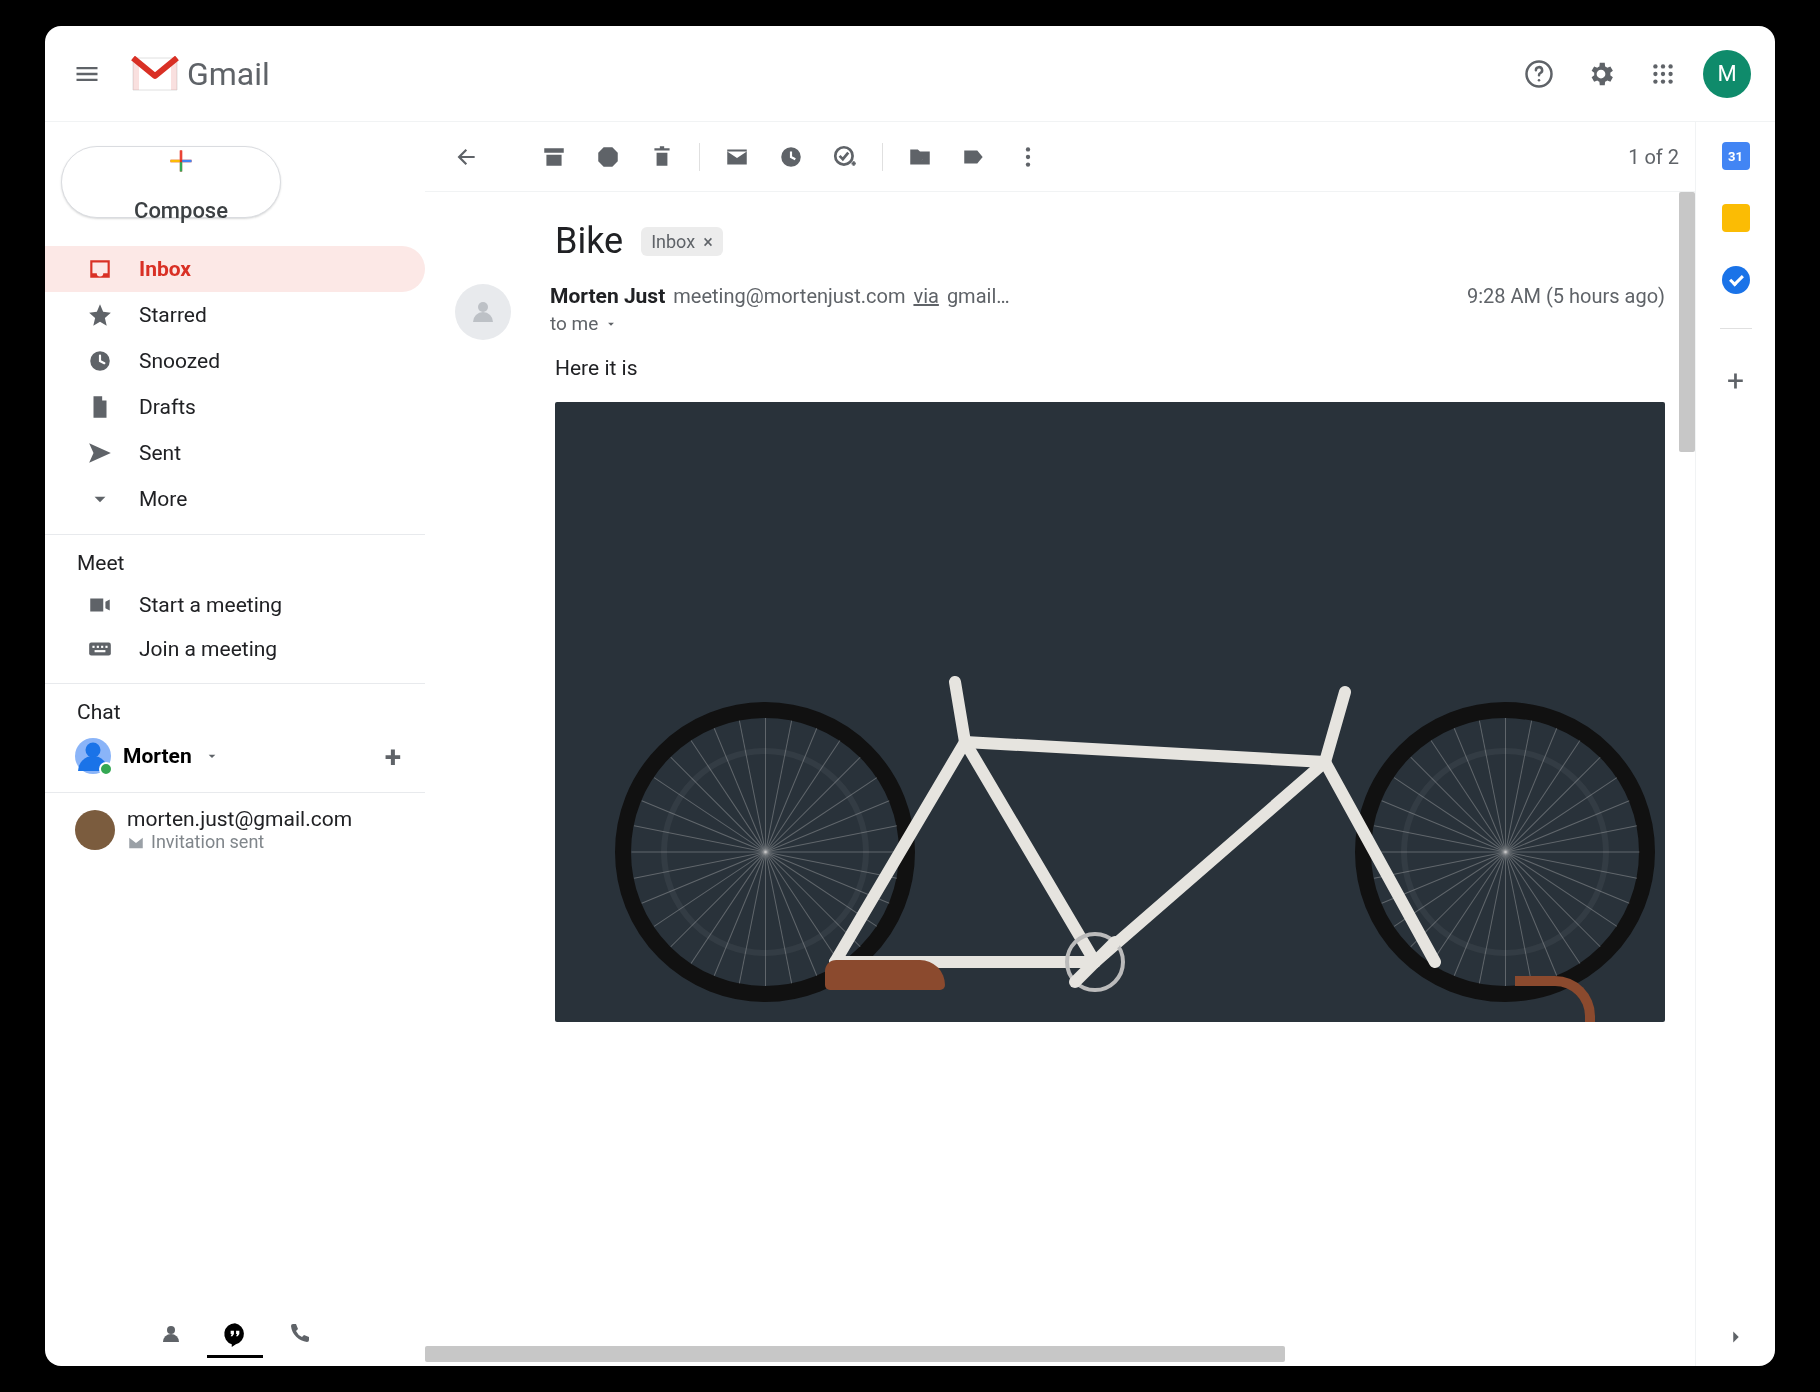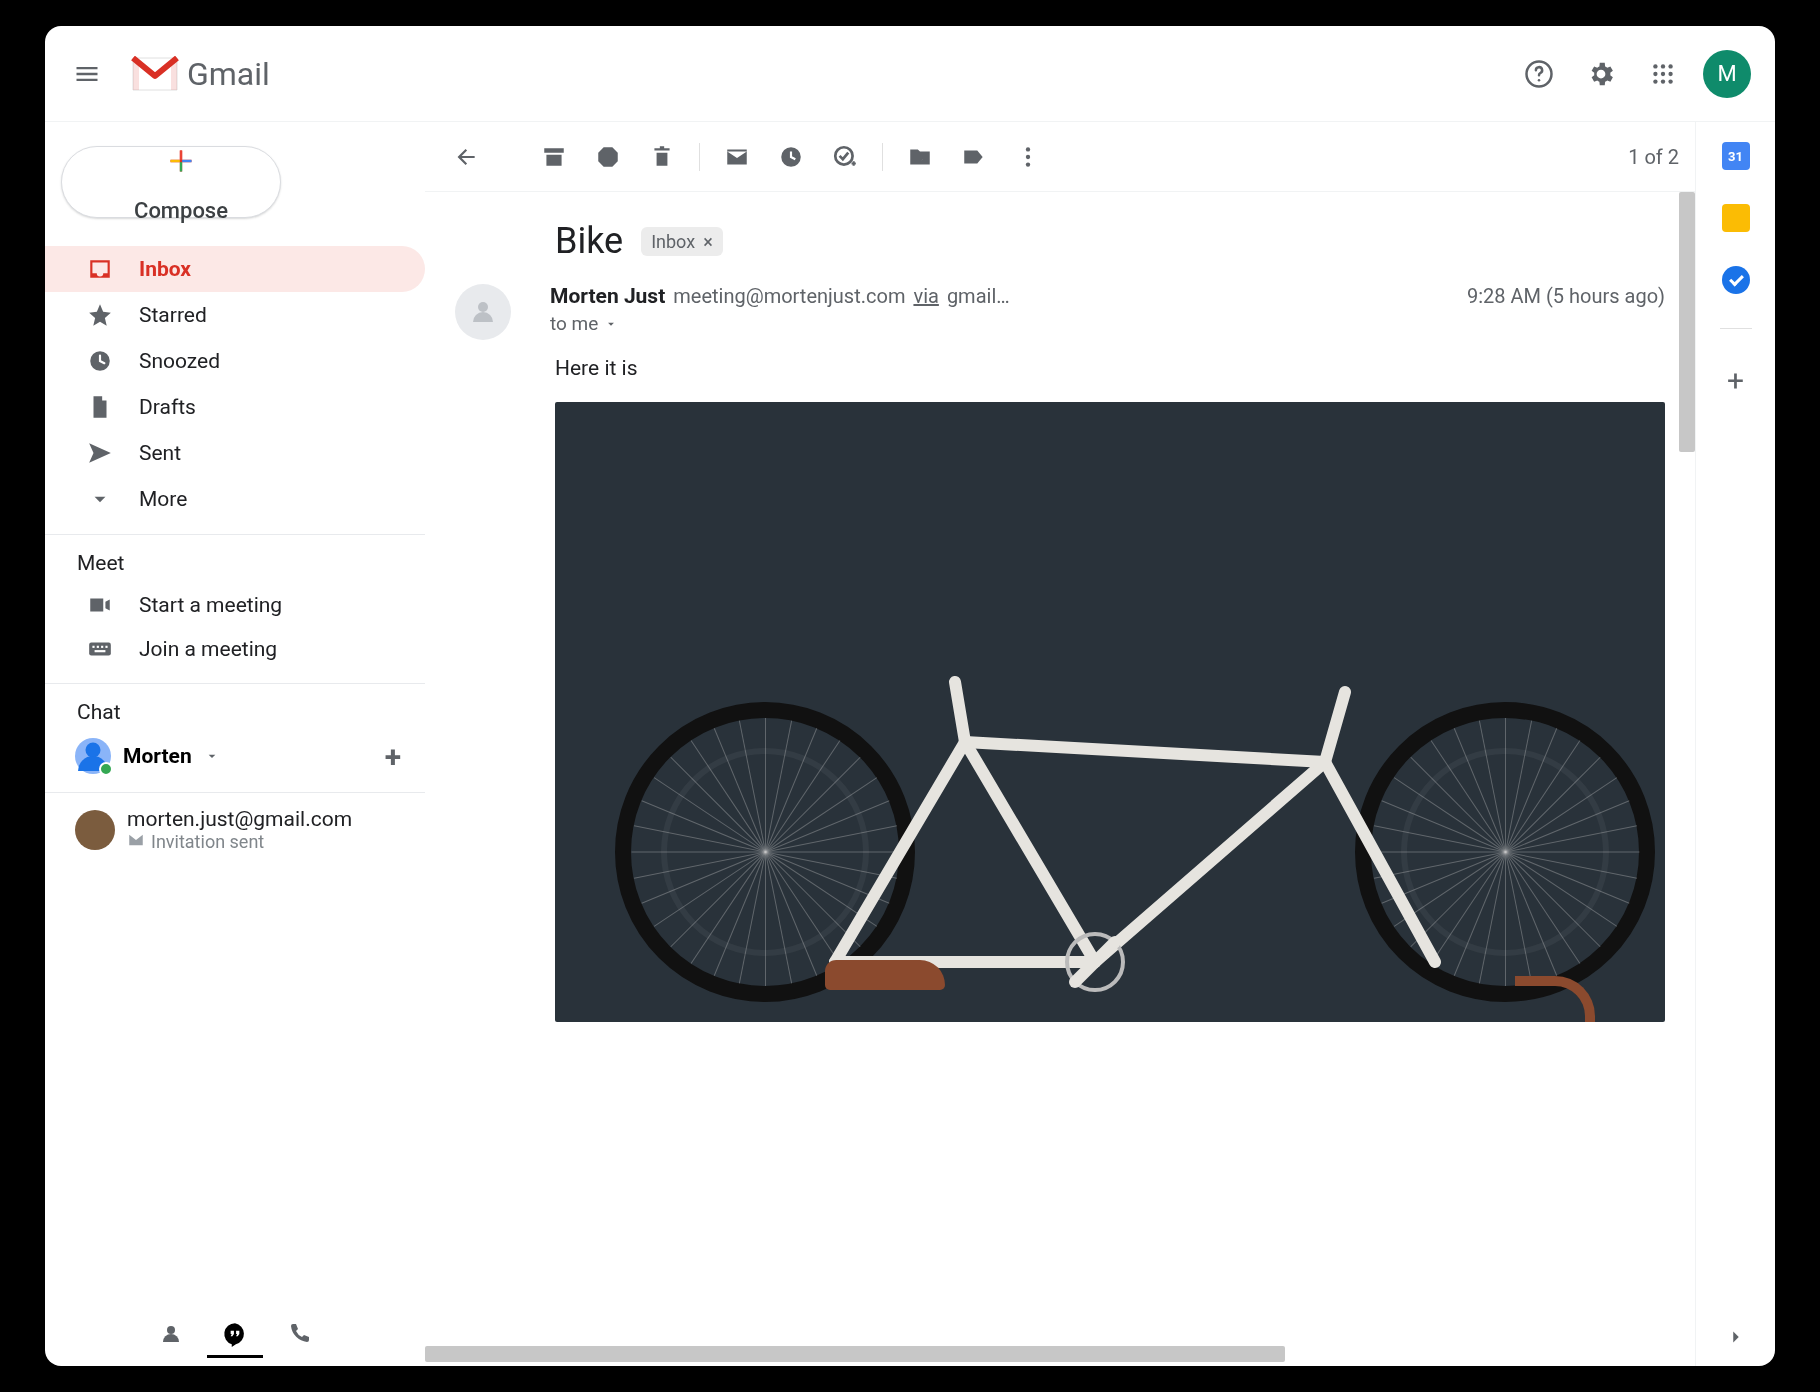--- a/index.html
+++ b/index.html
@@ -88,21 +88,21 @@
   .meet-item { height:44px;display:flex;align-items:center;gap:26px;padding-left:42px;font-size:21px;color:#202124;cursor:pointer;}
   .meet-item svg{width:26px;height:26px;fill:#5f6368;}
   .chat-user {display:flex;align-items:center;gap:12px;padding:6px 0 6px 30px;font-size:21px;cursor:pointer;font-weight:bold;}
   .presence-avatar{width:36px;height:36px;border-radius:50%;background:#8ab4f8;position:relative;}
   .presence-dot{position:absolute;right:-2px;bottom:-2px;width:14px;height:14px;border-radius:50%;background:#34a853;border:2px solid #fff;}
   .chat-add{margin-left:auto;margin-right:24px;color:#5f6368;font-size:30px;cursor:pointer;}
   .contact-row{display:flex;align-items:center;gap:12px;padding:6px 0 0 30px;}
   .contact-av{width:40px;height:40px;border-radius:50%;background:#7b5c3e;}
   .contact-info{display:flex;flex-direction:column;}
   .contact-email{font-size:21px;color:#202124;}
-  .contact-sub{display:flex;align-items:flex-start;gap:6px;font-size:18px;color:#80868b;}
+  .contact-sub{display:flex;align-items:flex-end;gap:6px;font-size:18px;color:#80868b;}
   .sidebar-footer{
     margin-top:auto;height:64px;display:flex;align-items:center;justify-content:center;gap:8px;
   }
   .sidebar-footer .tab{width:56px;height:48px;display:flex;align-items:center;justify-content:center;color:#5f6368;cursor:pointer;}
   .sidebar-footer .tab.active{background:#fff;box-shadow:inset 0 -3px 0 #000;}
 
   
   .main { flex:1;display:flex;flex-direction:column;border-left:0;position:relative;}
   .toolbar{
     height:70px;display:flex;align-items:center;padding:0 16px;gap:4px;

